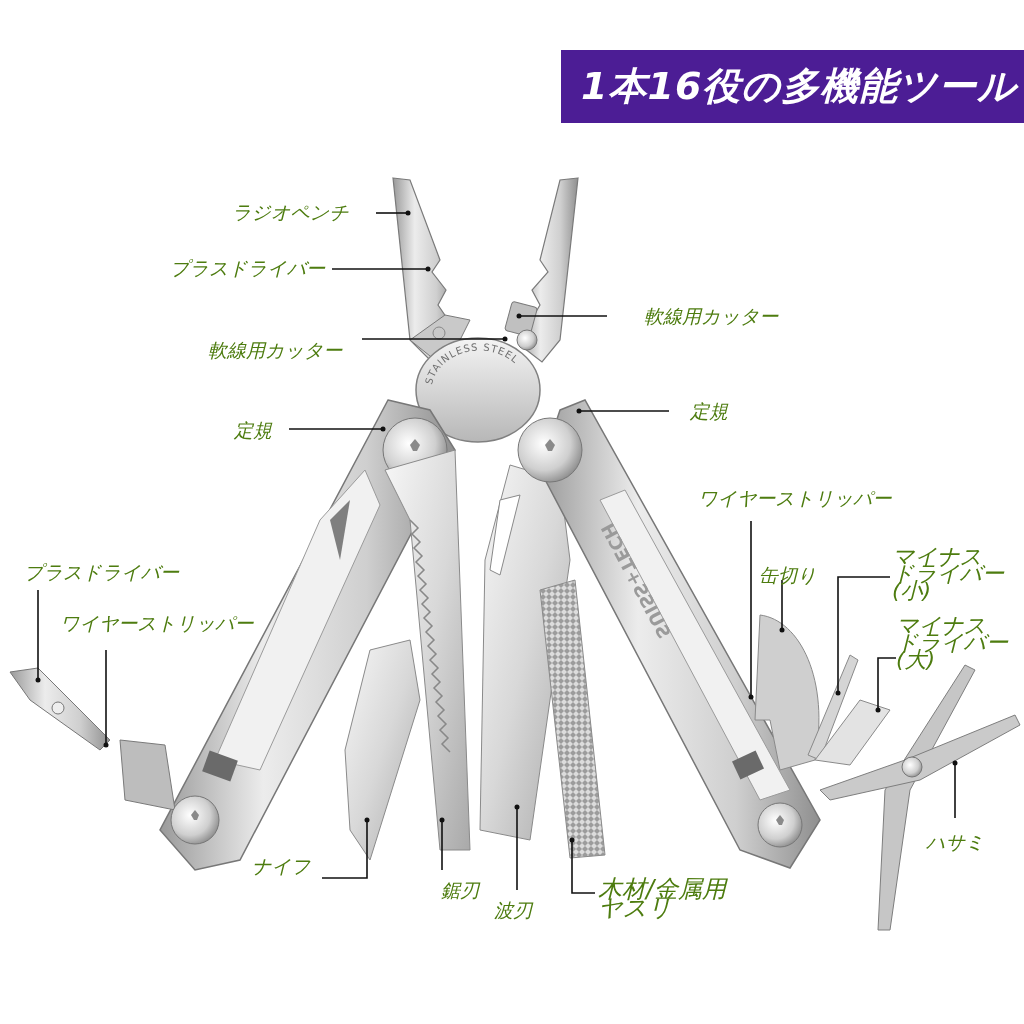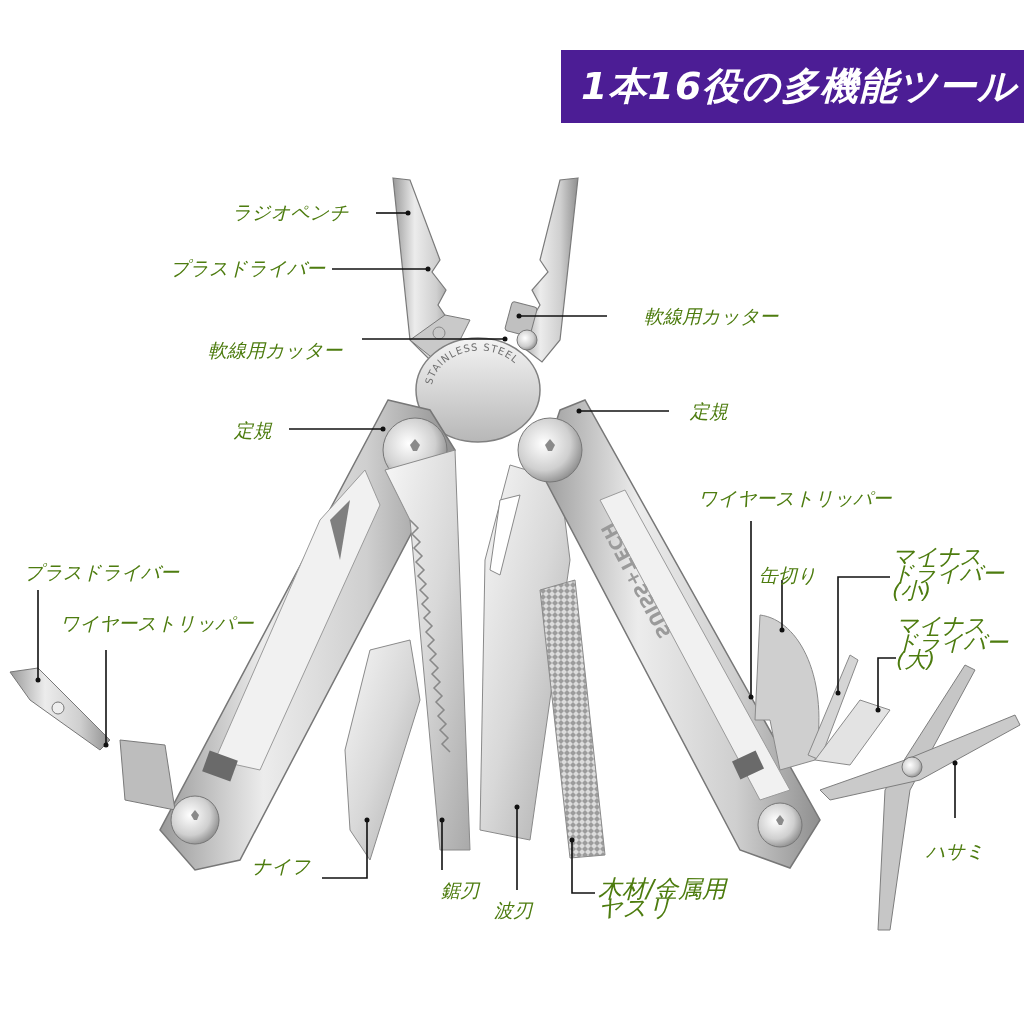--- a/index.html
+++ b/index.html
@@ -173,19 +173,19 @@
   <div class="label" style="left:698px; top:488px;">ワイヤーストリッパー</div>
   <div class="label" style="left:759px; top:565px;">缶切り</div>
   <div class="label multi" style="left:892px; top:548px;">マイナス
 ドライバー
 (小)</div>
   <div class="label multi" style="left:896px; top:617px;">マイナス
 ドライバー
 (大)</div>
   <div class="label" style="left:24px; top:562px;">プラスドライバー</div>
   <div class="label" style="left:60px; top:613px;">ワイヤーストリッパー</div>
-  <div class="label" style="left:926px; top:832px;margin-top:9px;">ハサミ</div>
+  <div class="label" style="left:926px; top:832px;">ハサミ</div>
   <div class="label" style="left:252px; top:856px;">ナイフ</div>
   <div class="label" style="left:441px; top:880px;">鋸刃</div>
   <div class="label" style="left:494px; top:900px;">波刃</div>
   <div class="label multi" style="left:598px; top:880px; font-size:24px; line-height:19px;">木材/金属用
 ヤスリ</div>
 </div>
 
 </body></html>

